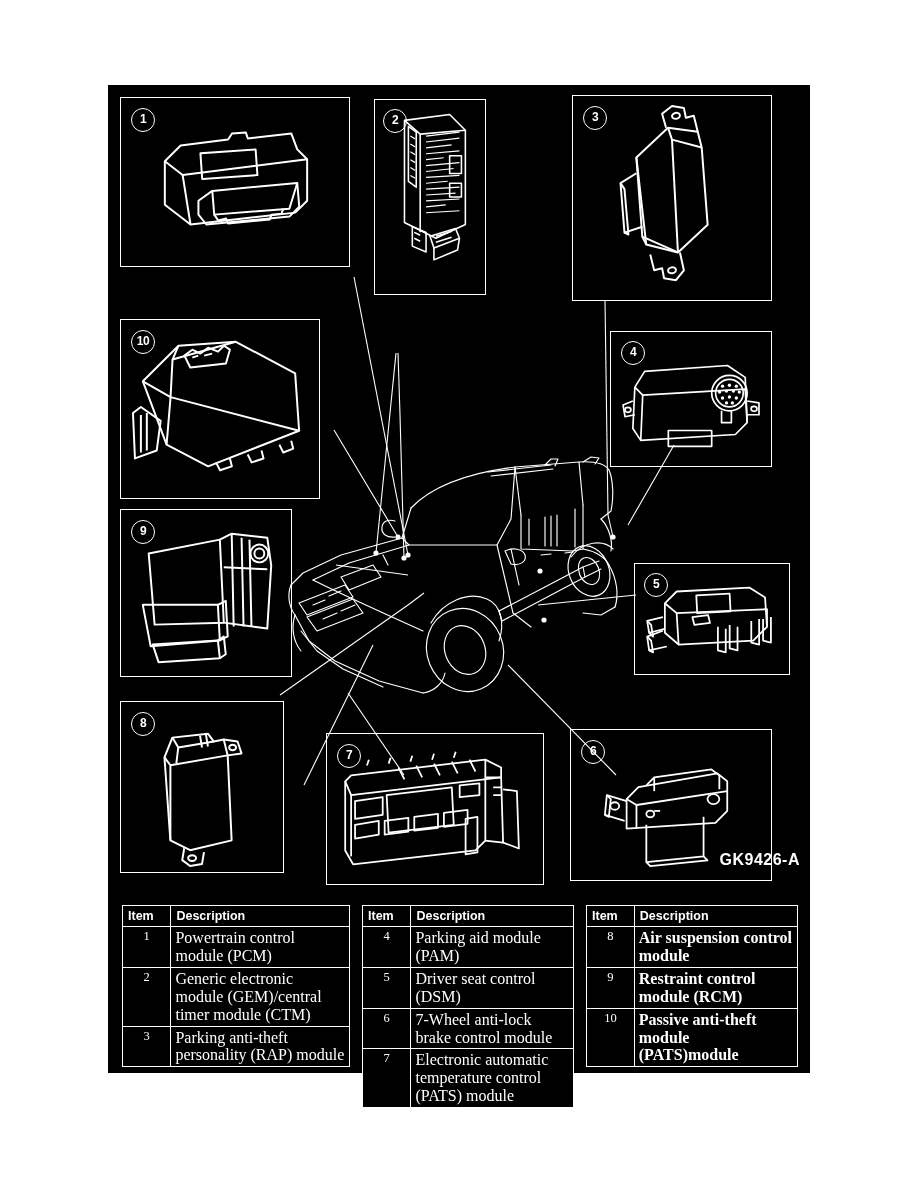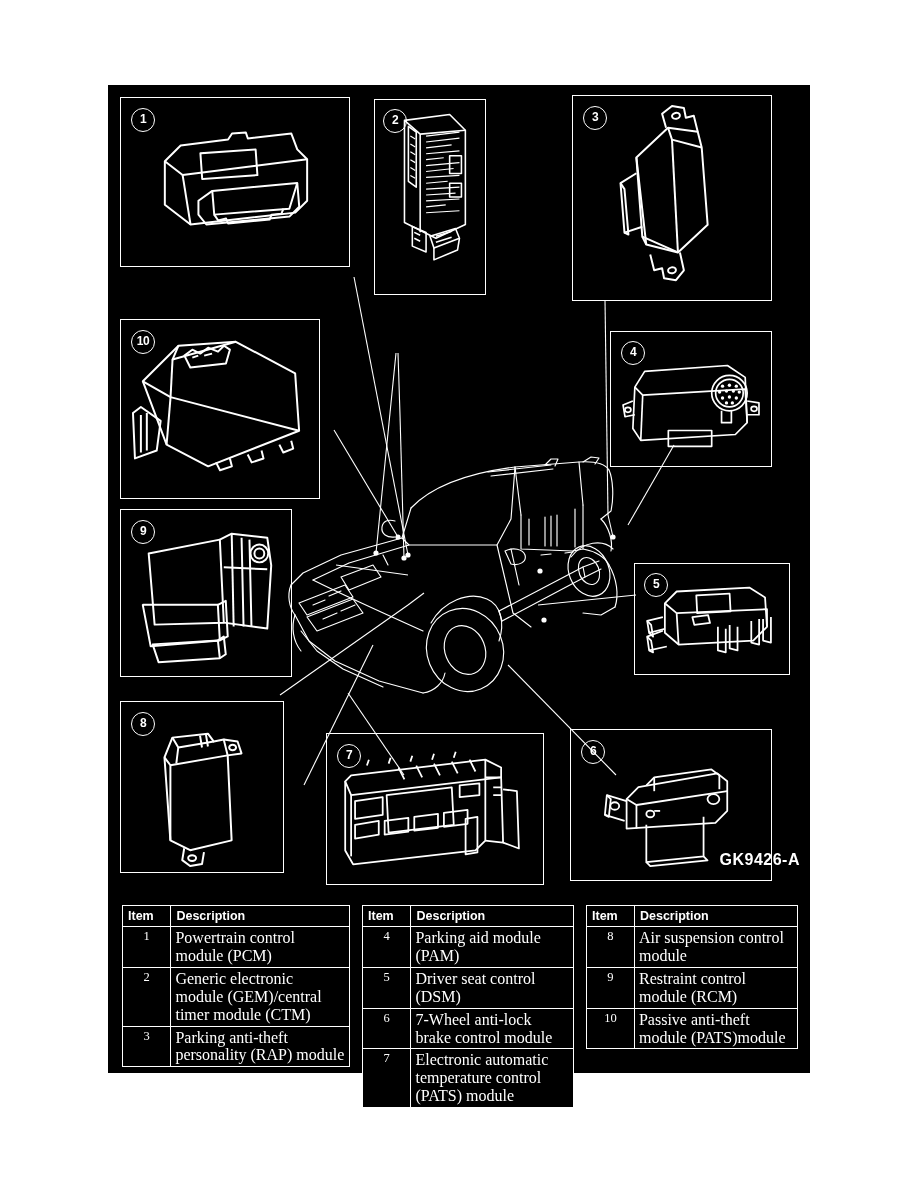--- a/index.html
+++ b/index.html
@@ -32,21 +32,21 @@
   
   #tables{position:absolute;left:12px;top:820px;width:678px;height:160px;display:flex;gap:12px;justify-content:flex-end;}
   .tbl{border:1.5px solid #ffffff;border-collapse:collapse;background:#000000;height:fit-content;}
   .tbl td,.tbl th{border:1.2px solid #ffffff;color:#ffffff;vertical-align:top;padding:2px 4px;}
   .tbl th{font-family:"Liberation Sans",sans-serif;font-weight:bold;font-size:12.5px;
           text-align:left;padding:3px 5px;}
   .tbl th.cit{text-align:left;width:40px;}
   .tbl td.cit{font-family:"Liberation Serif",serif;font-size:12.5px;text-align:center;width:40px;}
   .tbl td.cds{font-family:"Liberation Serif",serif;font-size:16px;line-height:1.12;}
   .t1{width:228px;} .t2{width:212px;} .t3{width:212px;}
-  .t1 td.cds{width:186px;} .t2 td.cds{width:170px;margin-top:8px;} .t3 td.cds{width:170px;}
+  .t1 td.cds{width:186px;} .t2 td.cds{width:170px;margin-top:8px;} .t3 td.cds{width:170px;font-weight:bold;}
 </style>
 </head>
 <body>
 
 <div id="page">
 
   <div id="panel">
 
     <svg id="leaders" viewBox="0 0 702 988">
       <g stroke="#ffffff" stroke-width="1.1" fill="none">

